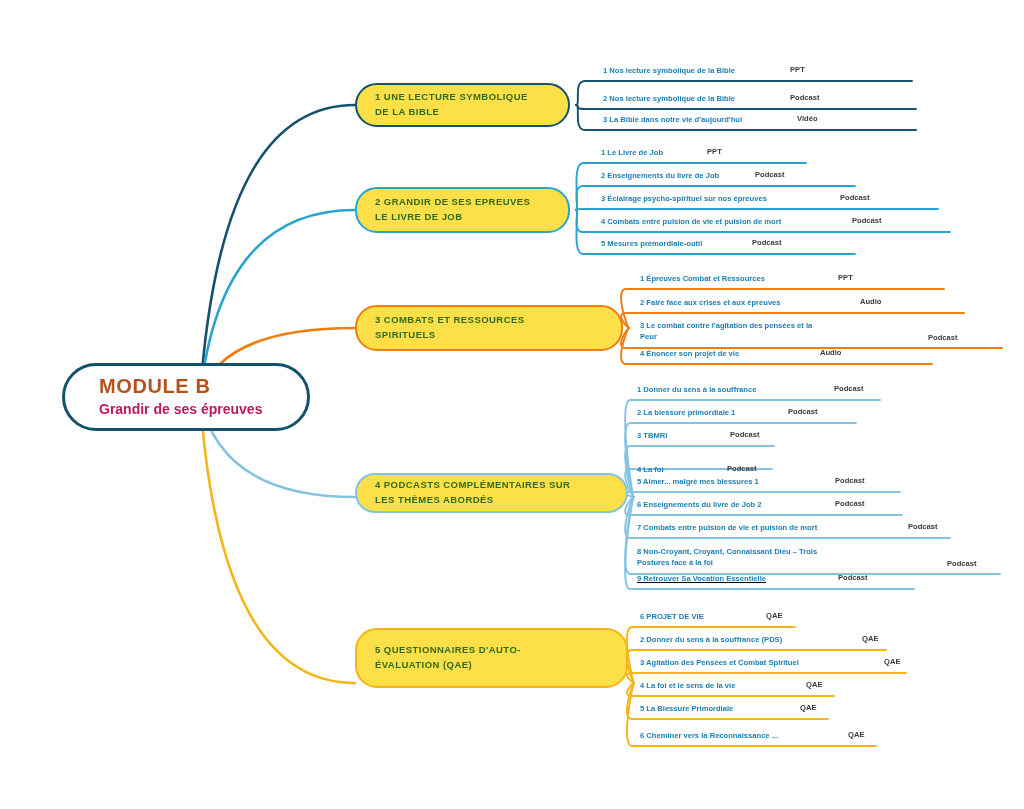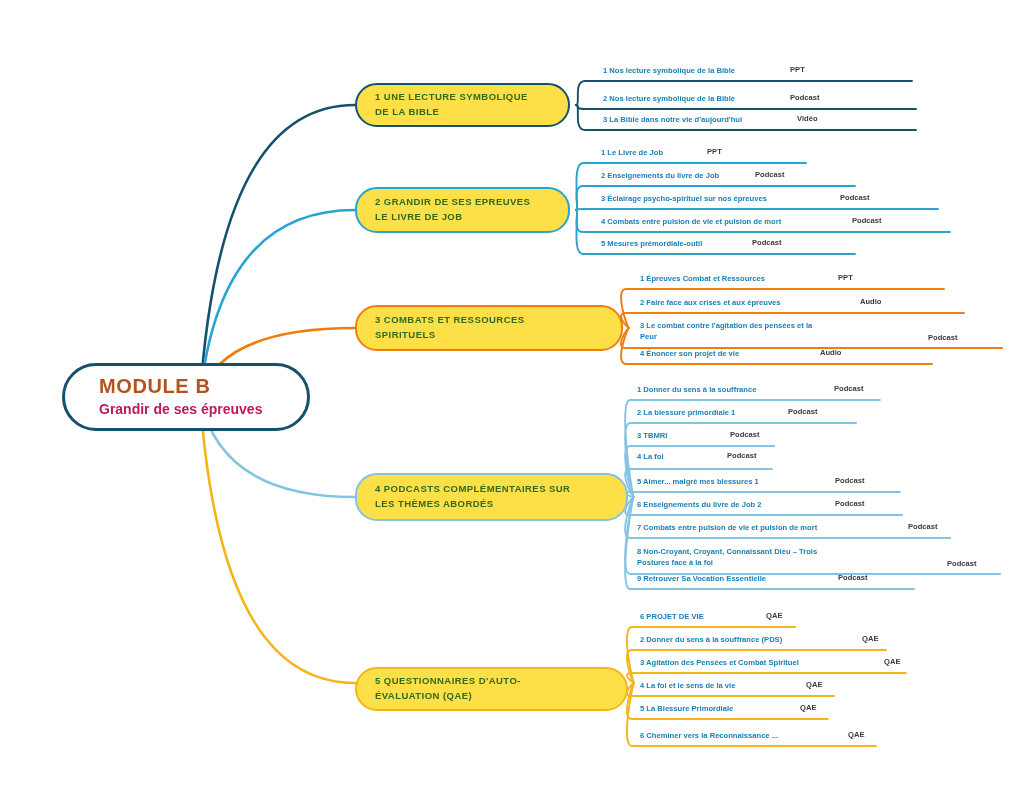--- a/index.html
+++ b/index.html
@@ -139,25 +139,25 @@
 DE LA BIBLE</div>
       </div>
       <div class="branch" style="left: 355px; top: 187px; width: 215px; height: 46px; border-color: rgb(41, 163, 208);">
         <div class="branch-label" style="white-space: pre-line;">2 GRANDIR DE SES EPREUVES
 LE LIVRE DE JOB</div>
       </div>
       <div class="branch" style="left: 355px; top: 305px; width: 268px; height: 46px; border-color: rgb(240, 125, 14);">
         <div class="branch-label" style="white-space: pre-line;">3 COMBATS ET RESSOURCES
 SPIRITUELS</div>
       </div>
-      <div class="branch" style="left: 355px; top: 473px; width: 273px; height: 48px; border-color: rgb(132, 195, 226);">
+      <div class="branch" style="left: 355px; top: 473px; width: 273px; height: 40px; border-color: rgb(132, 195, 226);">
         <div class="branch-label" style="white-space: pre-line;">4 PODCASTS COMPLÉMENTAIRES SUR
 LES THÈMES ABORDÉS</div>
       </div>
-      <div class="branch" style="left: 355px; top: 667px; width: 273px; height: 44px; border-color: rgb(245, 181, 24);">
+      <div class="branch" style="left: 355px; top: 628px; width: 273px; height: 60px; border-color: rgb(245, 181, 24);">
         <div class="branch-label" style="white-space: pre-line;">5 QUESTIONNAIRES D'AUTO-
 ÉVALUATION (QAE)</div>
       </div>
     </div>
   <div id="leaf-layer">
       <div class="leaf" style="left: 603px; top: 65px;">
         <span class="leaf-text" style="color: rgb(27, 127, 180);">1 Nos lecture symbolique de la Bible</span>
         <span class="leaf-tag" style="position: absolute; left: 187px; top: 0px; color: rgb(59, 59, 59);">PPT</span>
       </div>
       <div class="leaf" style="left: 603px; top: 93px;">
@@ -210,42 +210,42 @@
         <span class="leaf-tag" style="position: absolute; left: 197px; top: 0px; color: rgb(59, 59, 59);">Podcast</span>
       </div>
       <div class="leaf" style="left: 637px; top: 407px;">
         <span class="leaf-text" style="color: rgb(27, 127, 180);">2 La blessure primordiale 1</span>
         <span class="leaf-tag" style="position: absolute; left: 151px; top: 0px; color: rgb(59, 59, 59);">Podcast</span>
       </div>
       <div class="leaf" style="left: 637px; top: 430px;">
         <span class="leaf-text" style="color: rgb(27, 127, 180);">3 TBMRI</span>
         <span class="leaf-tag" style="position: absolute; left: 93px; top: 0px; color: rgb(59, 59, 59);">Podcast</span>
       </div>
-      <div class="leaf" style="left: 637px; top: 451px; justify-content: center;">
+      <div class="leaf" style="left: 637px; top: 464px; justify-content: center;">
         <span class="leaf-text" style="color: rgb(27, 127, 180);">4 La foi</span>
         <span class="leaf-tag" style="position: absolute; left: 90px; top: 0px; color: rgb(59, 59, 59);">Podcast</span>
       </div>
       <div class="leaf" style="left: 637px; top: 476px;">
         <span class="leaf-text" style="color: rgb(27, 127, 180);">5 Aimer... malgré mes blessures 1</span>
         <span class="leaf-tag" style="position: absolute; left: 198px; top: 0px; color: rgb(59, 59, 59);">Podcast</span>
       </div>
       <div class="leaf" style="left: 637px; top: 499px;">
         <span class="leaf-text" style="color: rgb(27, 127, 180);">6 Enseignements du livre de Job 2</span>
         <span class="leaf-tag" style="position: absolute; left: 198px; top: 0px; color: rgb(59, 59, 59);">Podcast</span>
       </div>
       <div class="leaf" style="left: 637px; top: 522px;">
         <span class="leaf-text" style="color: rgb(27, 127, 180);">7 Combats entre pulsion de vie et pulsion de mort</span>
         <span class="leaf-tag" style="position: absolute; left: 271px; top: 0px; color: rgb(59, 59, 59);">Podcast</span>
       </div>
       <div class="leaf" style="left: 637px; top: 546px; justify-content: flex-end;">
         <span class="leaf-text" style="color: rgb(27, 127, 180);">8 Non-Croyant, Croyant, Connaissant Dieu – Trois
 Postures face à la foi</span>
         <span class="leaf-tag" style="position: absolute; left: 310px; top: 13px; color: rgb(59, 59, 59);">Podcast</span>
       </div>
-      <div class="leaf" style="left: 637px; top: 573px;">
+      <div class="leaf" style="left: 637px; top: 573px; text-decoration: underline;">
         <span class="leaf-text" style="color: rgb(27, 127, 180);">9 Retrouver Sa Vocation Essentielle</span>
         <span class="leaf-tag" style="position: absolute; left: 201px; top: 0px; color: rgb(59, 59, 59);">Podcast</span>
       </div>
       <div class="leaf" style="left: 640px; top: 611px;">
         <span class="leaf-text" style="color: rgb(27, 127, 180);">6 PROJET DE VIE</span>
         <span class="leaf-tag" style="position: absolute; left: 126px; top: 0px; color: rgb(59, 59, 59);">QAE</span>
       </div>
       <div class="leaf" style="left: 640px; top: 634px;">
         <span class="leaf-text" style="color: rgb(27, 127, 180);">2 Donner du sens à la souffrance (PDS)</span>
         <span class="leaf-tag" style="position: absolute; left: 222px; top: 0px; color: rgb(59, 59, 59);">QAE</span>

